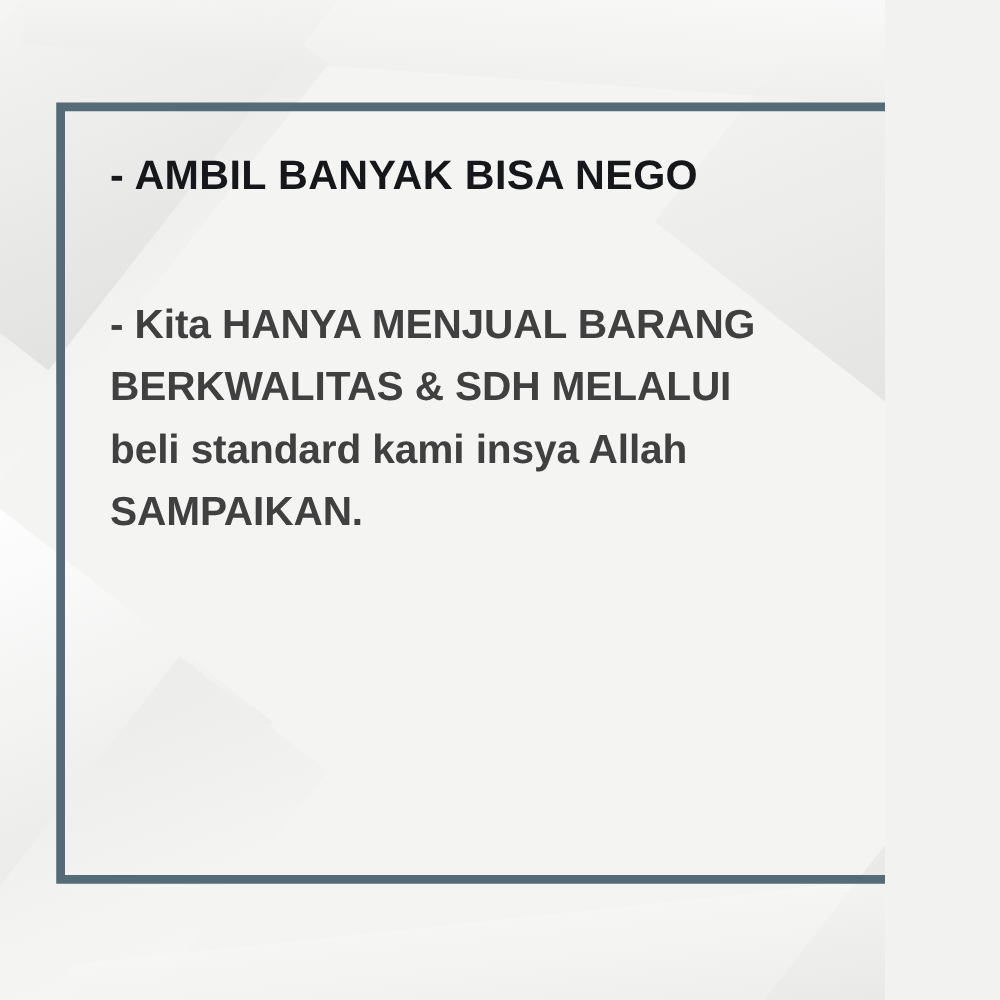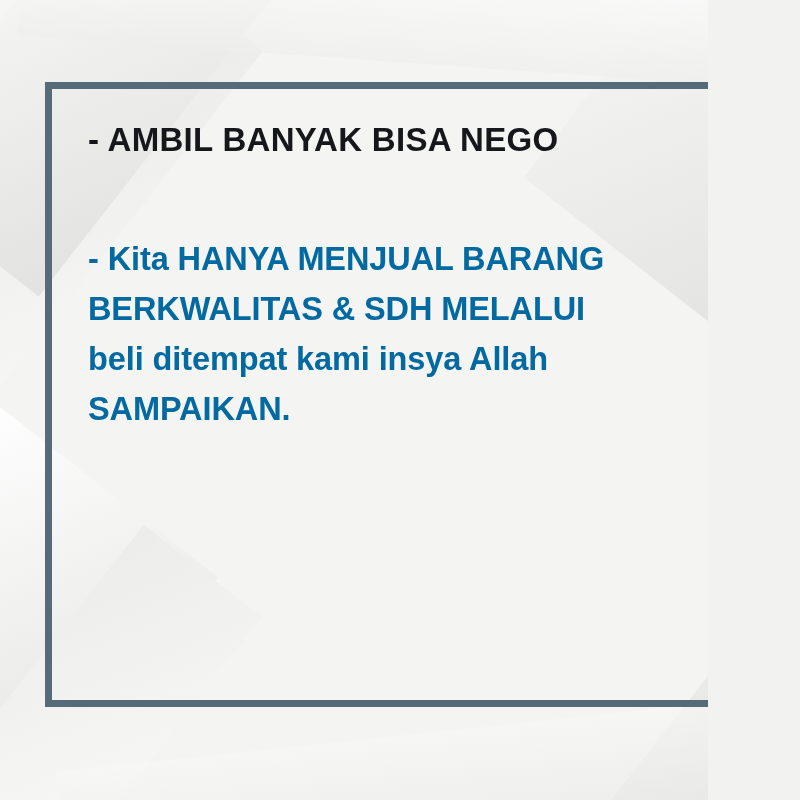--- a/index.html
+++ b/index.html
@@ -119,21 +119,21 @@
     line-height: 1.2;
     margin: 0 0 74px 0;
     white-space: nowrap;
   }
 
   .body-text {
     font-family: "Liberation Sans", sans-serif;
     font-weight: bold;
     font-size: 32.5px;
     line-height: 50px;
-    color: #0369a1;
+    color: #404040;
     margin: 0;
     letter-spacing: -0.1px;
   }
   .body-text .line {
     display: block;
     white-space: nowrap;
   }
 </style>
 </head>
 <body>
@@ -153,18 +153,18 @@
   </div>
 
   <div class="frame"></div>
 
   <div class="content">
     <p class="headline">- AMBIL BANYAK BISA NEGO</p>
 
     <div class="body-text">
       <span class="line">- Kita HANYA MENJUAL BARANG</span>
       <span class="line">BERKWALITAS &amp; SDH MELALUI</span>
-      <span class="line">beli ditempat kami insya Allah</span>
+      <span class="line">beli standard kami insya Allah</span>
       <span class="line">SAMPAIKAN.</span>
     </div>
   </div>
 
 </div>
 
 </body></html>

